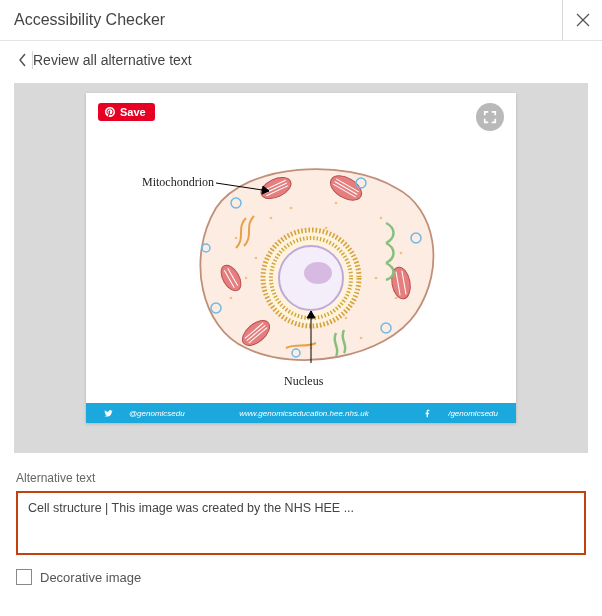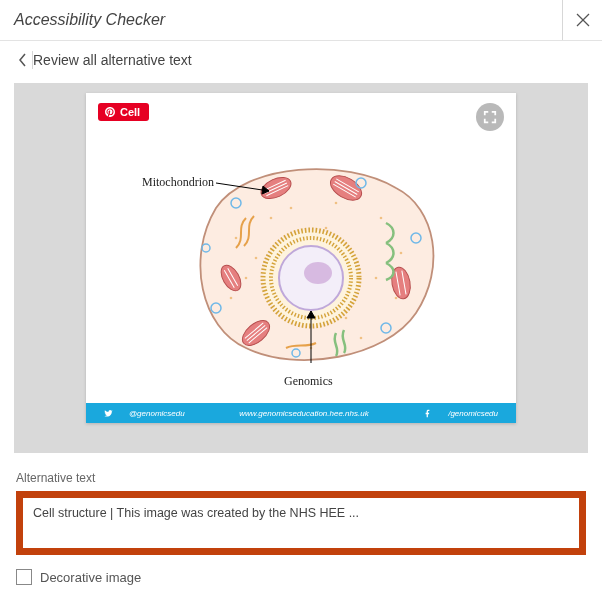--- a/index.html
+++ b/index.html
@@ -15,21 +15,21 @@
     height: 40px;
     display: flex;
     align-items: center;
     padding: 0 0 0 14px;
     font-size: 16px;
     color: #444;
     font-weight: 400;
     border: none;
     position: relative;
   }
-  .header .title { flex: 1; font-style: italic; }
+  .header .title { flex: 1; }
   .close-btn {
     width: 40px; height: 40px;
     display: flex; align-items: center; justify-content: center;
     border-left: 1px solid #d7d7d7;
     cursor: pointer;
   }
   .close-btn svg { width: 14px; height: 14px; stroke: #555; stroke-width: 1.2; }
   .hr-top {
     height: 1px; background: #e3e3e3; width: 100%;
   }
@@ -125,21 +125,21 @@
   .footer-bar span { display: inline-flex; align-items: center; gap: 16px; }
   .footer-bar svg { width: 9px; height: 9px; fill: #fff; }
   
   .section-label {
     margin: 18px 16px 6px 16px;
     font-size: 12px;
     color: #666;
   }
   .alt-text-box {
     margin: 0 16px;
-    border: 7px solid #c2410c;
+    border: 2px solid #c2410c;
     padding: 8px 10px;
     font-size: 12.5px;
     color: #444;
     min-height: 64px;
     outline: none;
   }
   .check-row {
     margin: 14px 16px 8px 16px;
     display: flex;
     align-items: center;
@@ -177,35 +177,35 @@
   <div class="subtitle">Review all alternative text</div>
 </div>
 
 <div class="preview-wrap">
   <div class="preview">
 
     <div class="save-pill">
       <svg viewBox="0 0 24 24">
         <path d="M12 2C6.5 2 2 6.5 2 12c0 4.1 2.5 7.6 6 9.1-.1-.8-.2-2 .1-2.8.2-.8 1.3-5.1 1.3-5.1s-.3-.7-.3-1.6c0-1.5.9-2.7 2-2.7.9 0 1.4.7 1.4 1.6 0 1-0.6 2.4-.9 3.8-.3 1.1.6 2 1.7 2 2 0 3.6-2.1 3.6-5.2 0-2.7-2-4.6-4.8-4.6-3.3 0-5.2 2.5-5.2 5 0 1 .4 2 .9 2.6.1.1.1.2.1.4-.1.4-.3 1.1-.3 1.2-.1.2-.2.3-.4.2-1.4-.6-2.2-2.7-2.2-4.3 0-3.5 2.5-6.7 7.3-6.7 3.8 0 6.8 2.7 6.8 6.4 0 3.8-2.4 6.9-5.7 6.9-1.1 0-2.2-.6-2.5-1.3l-.7 2.6c-.2 1-.9 2.2-1.4 3C9.8 21.8 10.9 22 12 22c5.5 0 10-4.5 10-10S17.5 2 12 2z"></path>
       </svg>
-      <span>Cell</span>
+      <span>Save</span>
     </div>
 
     <div class="expand-btn">
       <svg viewBox="0 0 16 16">
         <polyline points="2,6 2,2 6,2"></polyline>
         <polyline points="10,2 14,2 14,6"></polyline>
         <polyline points="14,10 14,14 10,14"></polyline>
         <polyline points="6,14 2,14 2,10"></polyline>
       </svg>
     </div>
 
 
     <div class="diagram-label label-mito">Mitochondrion</div>
-    <div class="diagram-label label-nuc">Genomics</div>
+    <div class="diagram-label label-nuc">Nucleus</div>
 
     <div class="cell-stage">
       <svg viewBox="0 0 430 245">
 
         <path d="M 130 60
                  C 160 15, 260 10, 310 40
                  C 350 60, 360 120, 330 165
                  C 300 210, 210 225, 160 200
                  C 115 180, 100 110, 130 60 Z" fill="#fdece1" stroke="#c08f79" stroke-width="1.8"></path>
 

